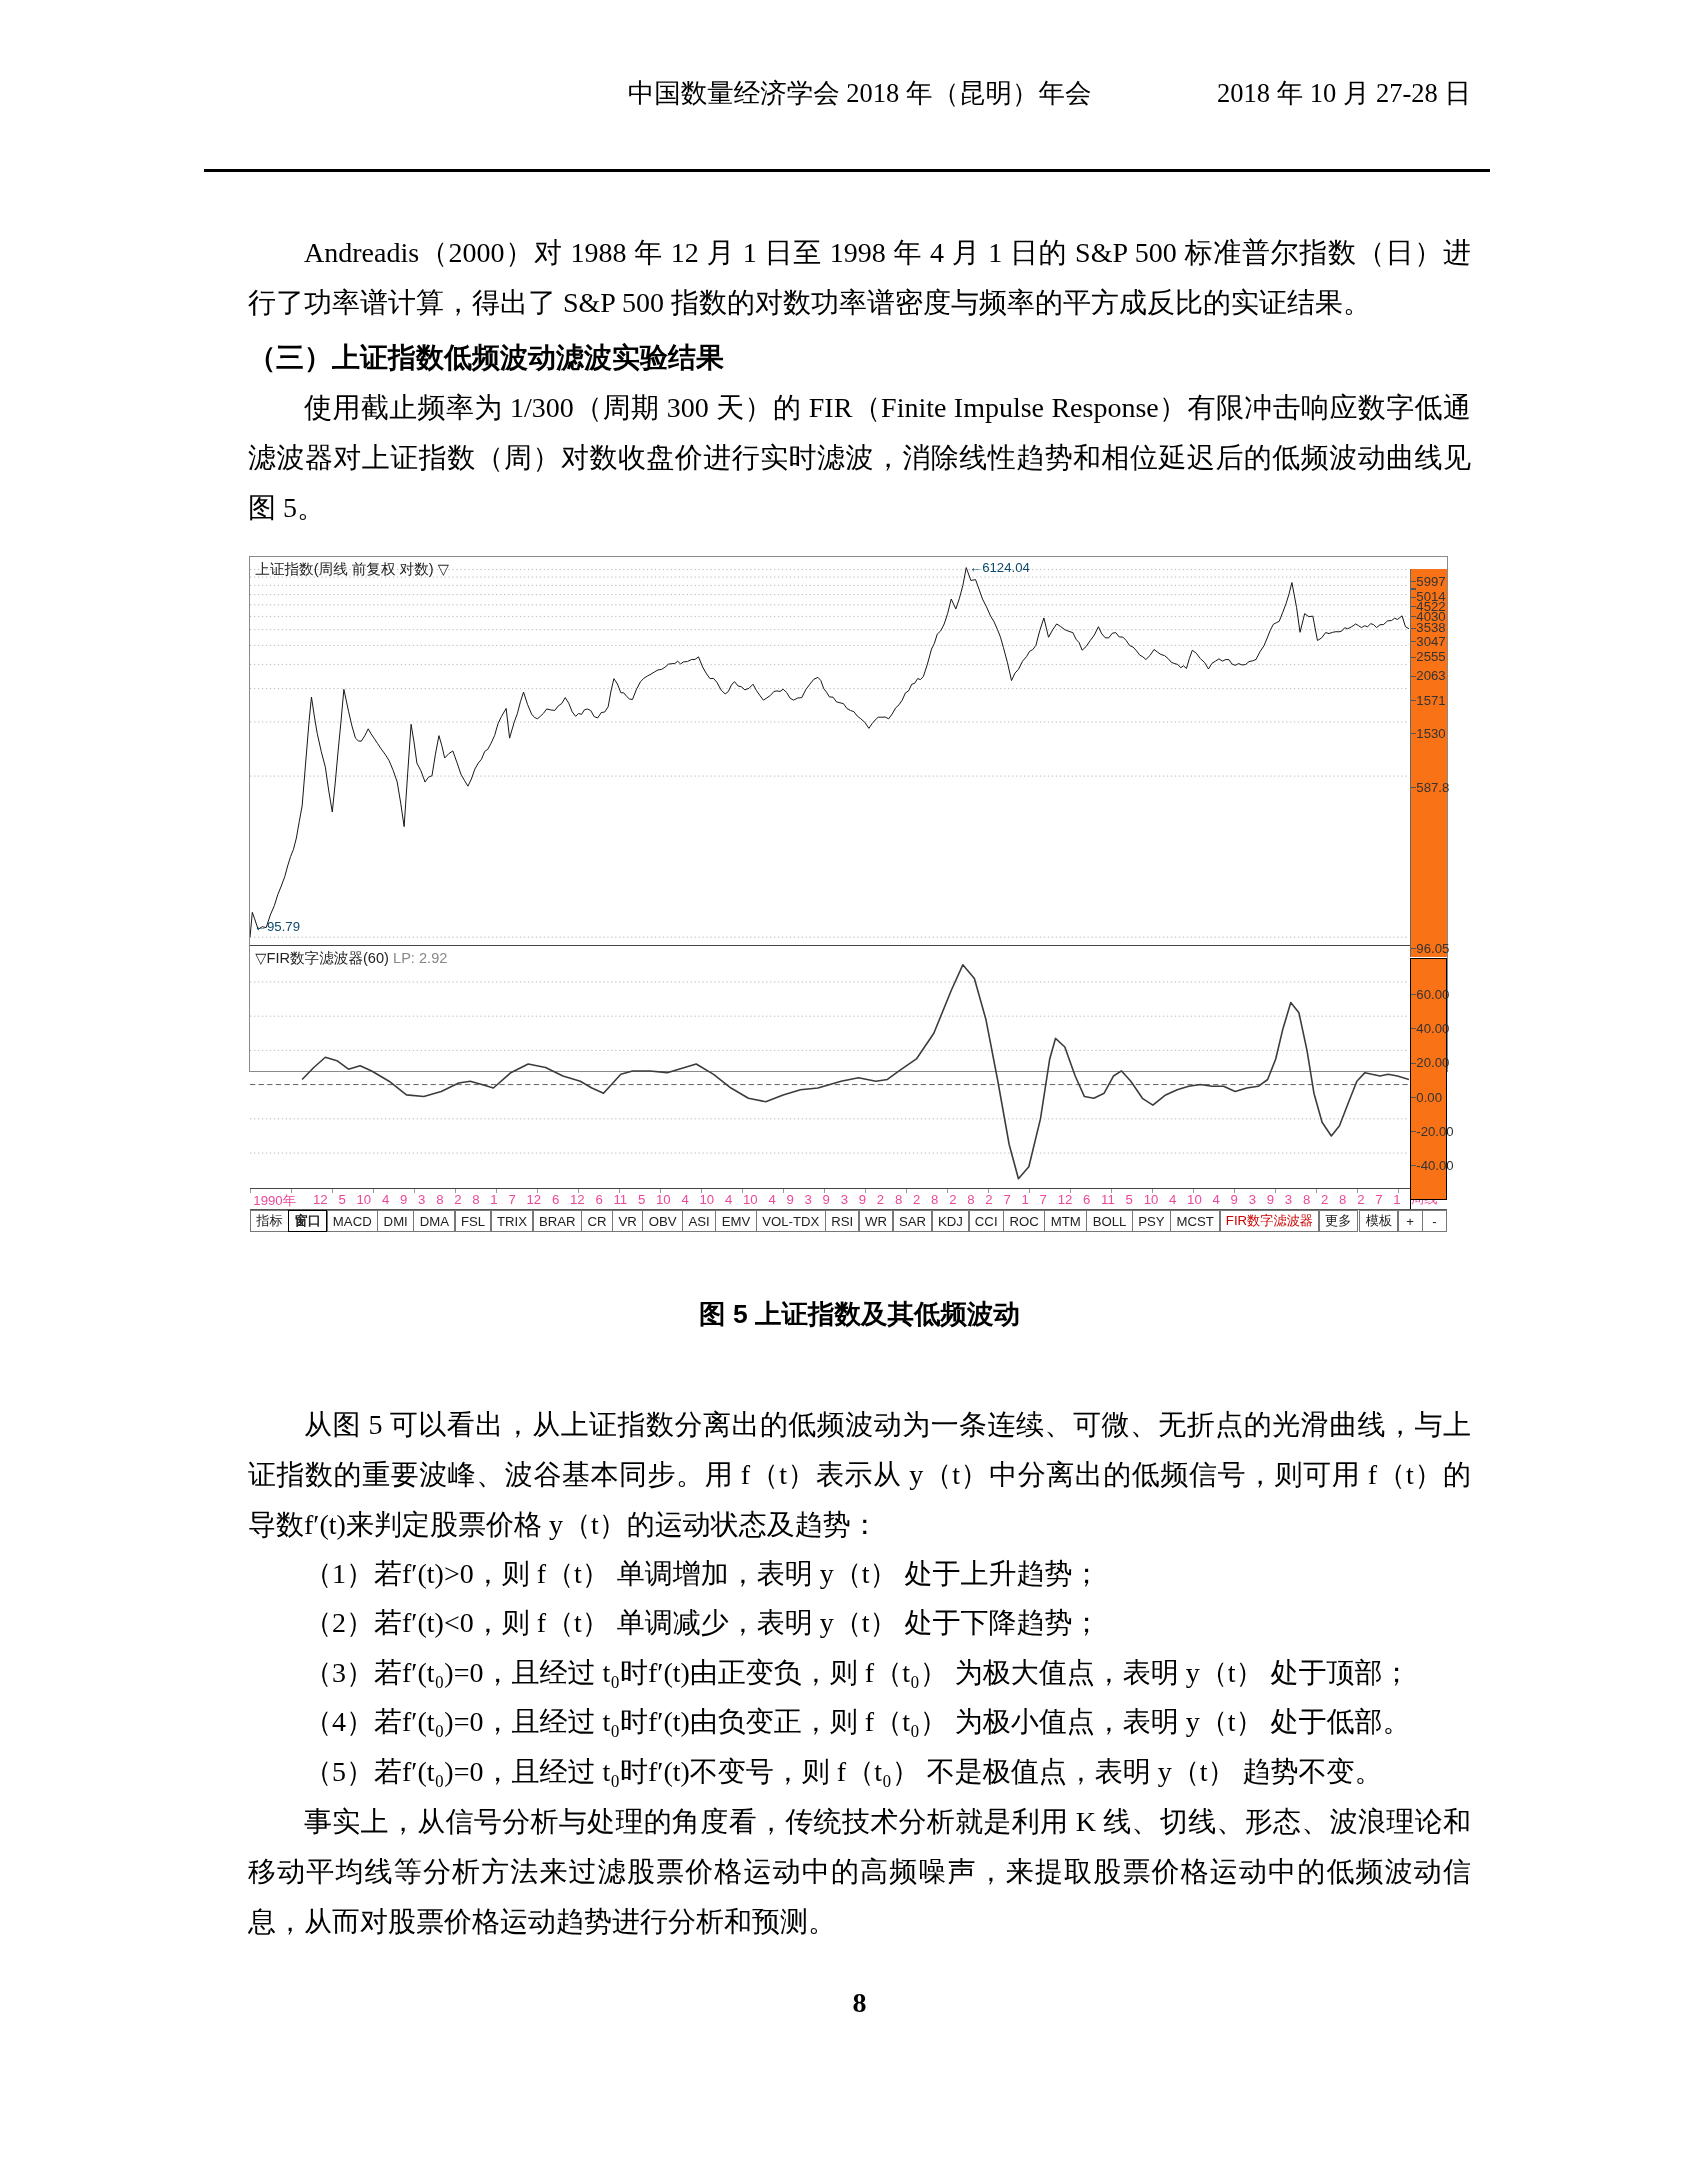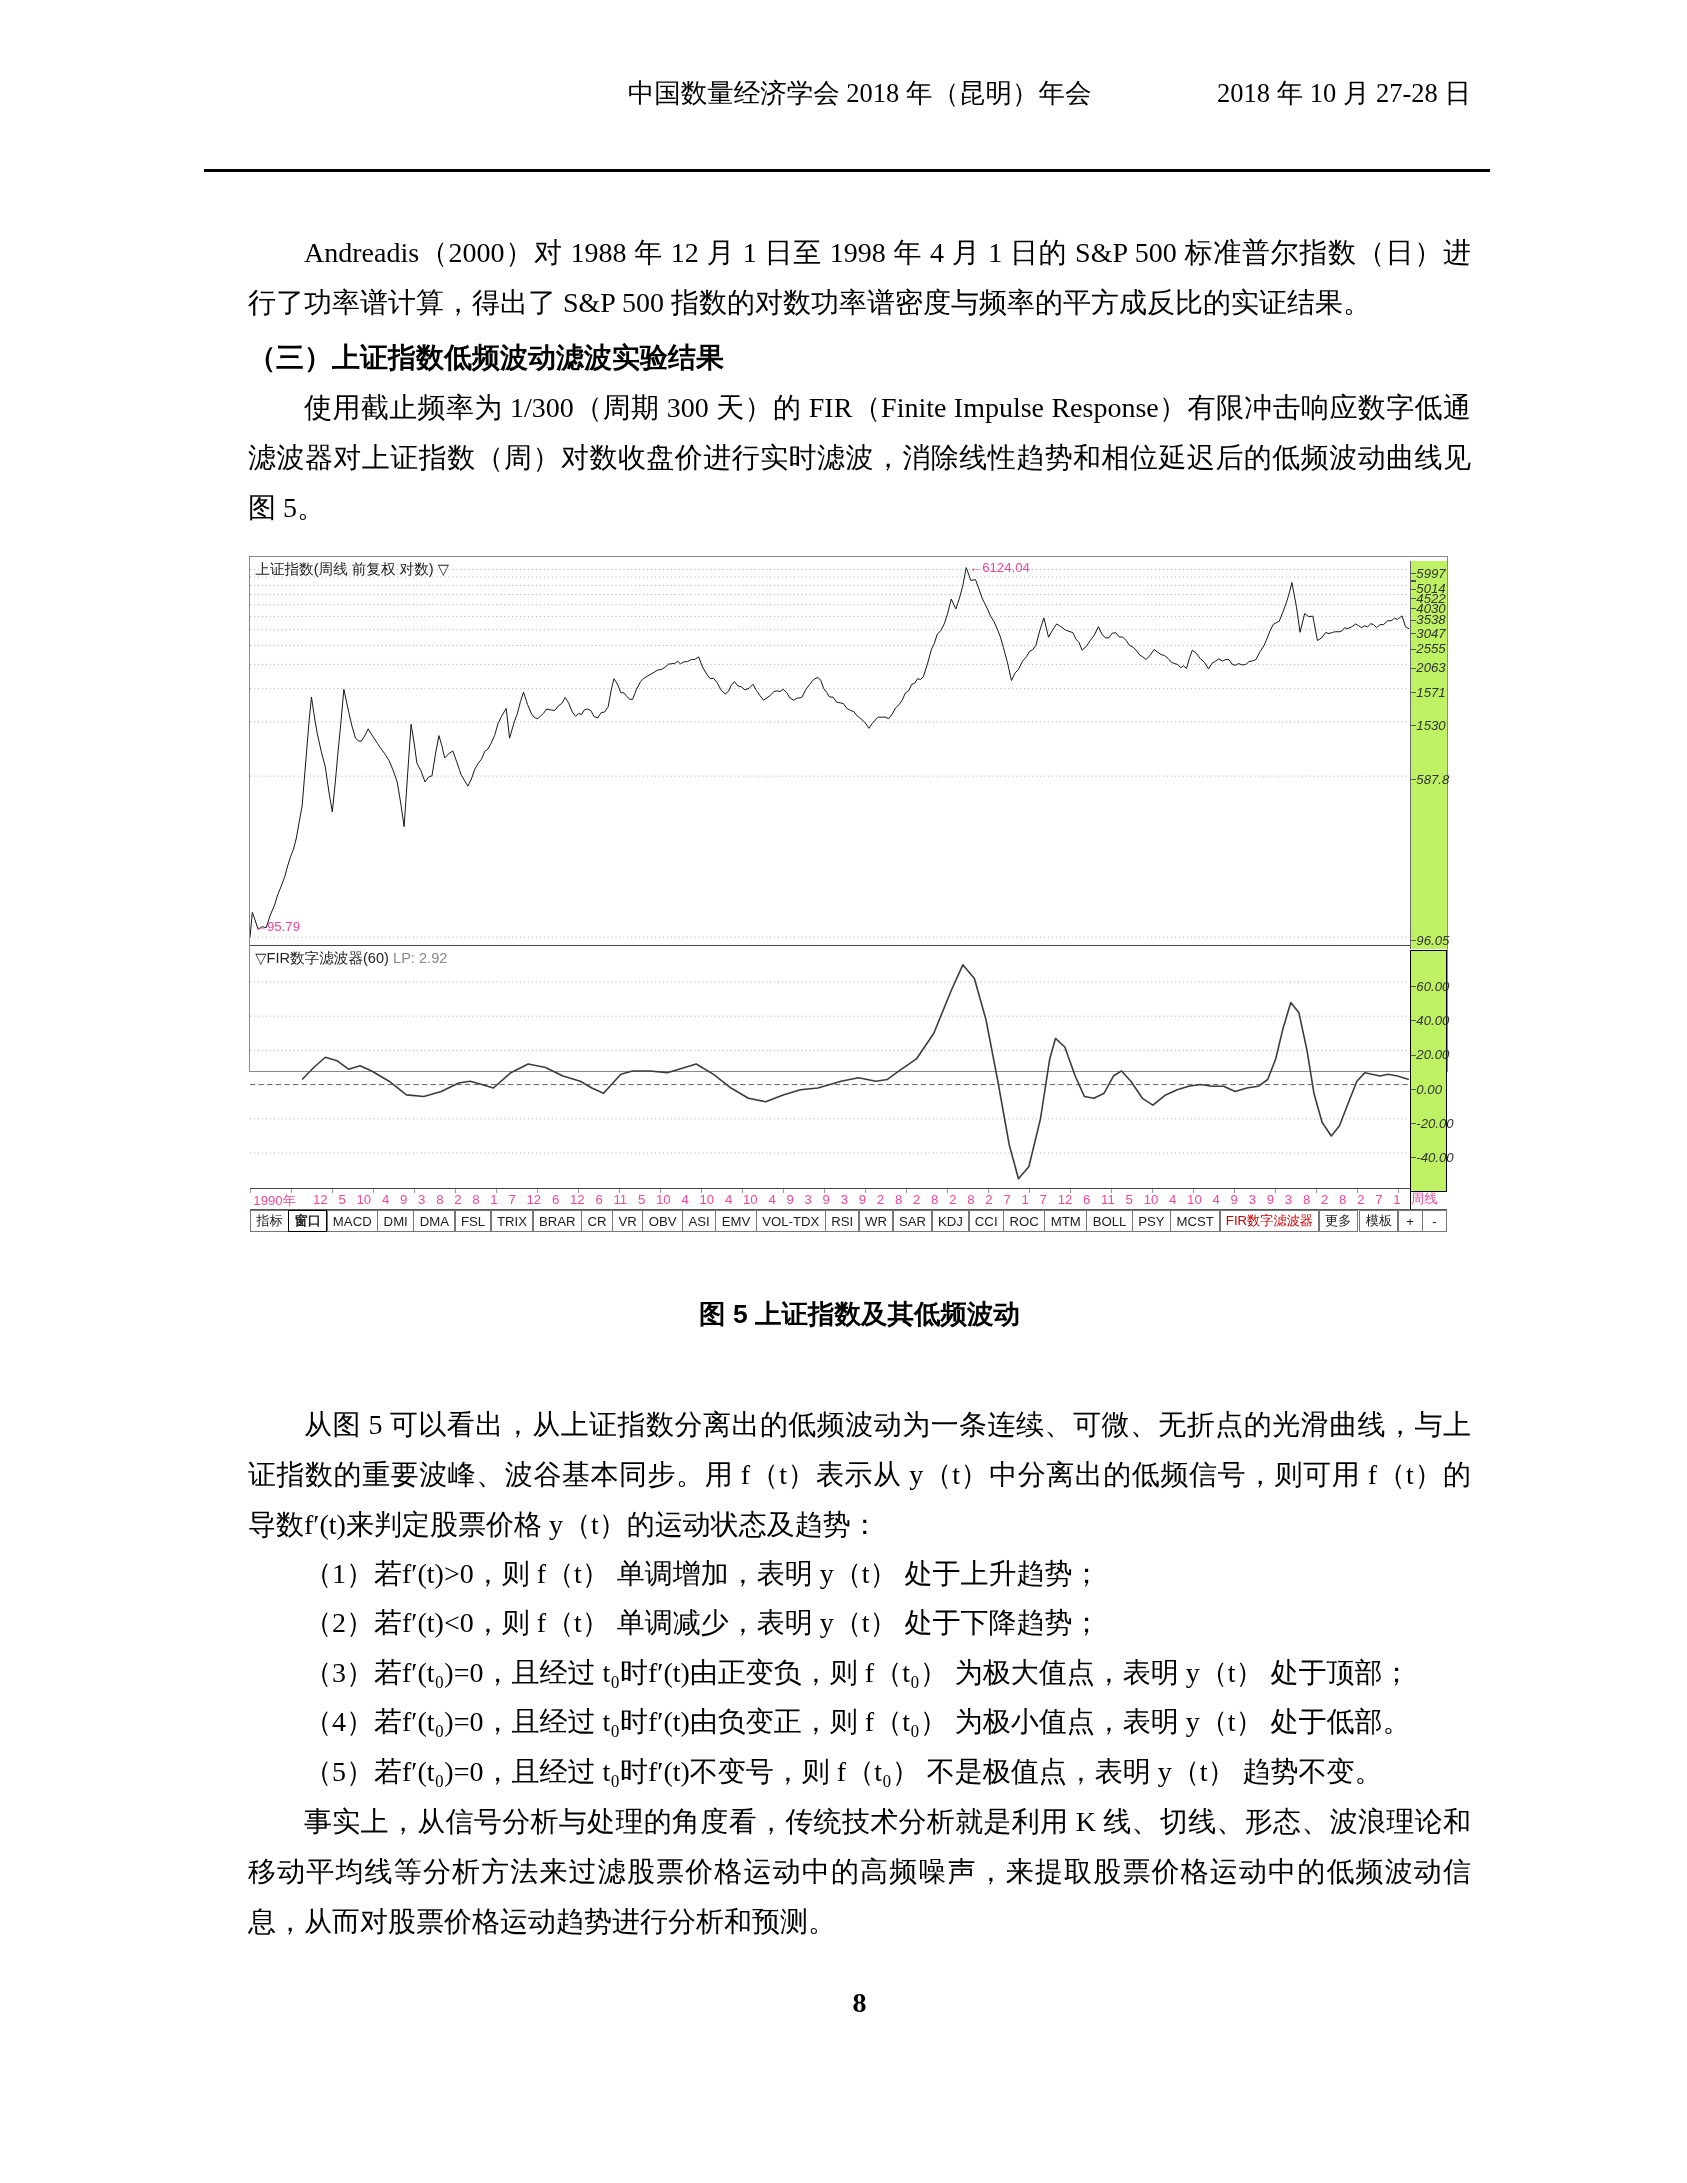--- a/index.html
+++ b/index.html
@@ -25,26 +25,26 @@
 
   
   #chart{position:absolute;left:249px;top:541px;width:1199px;height:516px;
          border:1.3px solid #8a8a8a;box-sizing:border-box;background:#fff;
          font-family:"Liberation Sans","DejaVu Sans",sans-serif;}
   #panel-price{position:relative;width:100%;height:389px;border-bottom:1.3px solid #444;box-sizing:border-box;}
   #panel-osc{position:relative;width:100%;height:243px;border-bottom:0.7px solid #444;box-sizing:border-box;}
   #price-svg,#osc-svg{position:absolute;left:0;top:0;display:block;}
   .panel-title{position:absolute;left:5.3px;top:3.3px;font-size:14.6px;color:#222;white-space:nowrap;z-index:3;}
   .panel-title .reading{color:#888;}
-  .axis-col{position:absolute;right:0;top:4px;width:37px;height:100%;box-sizing:border-box;background:#bef264;z-index:2;font-style:italic;}
+  .axis-col{position:absolute;right:0;top:12px;width:37px;height:100%;box-sizing:border-box;background:#f97316;z-index:2;}
   #price-axis{border-left:0.7px solid #666;}
   #osc-axis{border:1.3px solid #000;}
   .axis-label{position:absolute;left:5.3px;font-size:13.2px;color:#333;white-space:nowrap;}
   .axis-tick{position:absolute;left:0;width:5.3px;height:1.3px;background:#555;}
-  .annot{position:absolute;font-size:13.2px;color:#ec4899;white-space:nowrap;z-index:3;}
+  .annot{position:absolute;font-size:13.2px;color:#0c4a6e;white-space:nowrap;z-index:3;}
 
   
   #time-row{position:relative;width:100%;height:21px;border-bottom:0.7px solid #555;box-sizing:border-box;font-size:13.2px;color:#ec4899;}
   #time-row .ruler{position:absolute;left:0;top:0;right:37px;height:4px;
       background:repeating-linear-gradient(to right,#999 0 0.7px,transparent 0.7px 20.5px);}
   #year-label{position:absolute;left:3.3px;top:3.3px;white-space:nowrap;}
   #time-ticks{position:absolute;left:63px;right:46px;top:3.3px;display:flex;justify-content:space-between;}
   #time-ticks span{display:inline-block;}
   #period-cell{position:absolute;right:0;top:0;width:37px;height:100%;border-left:1.3px solid #000;
       box-sizing:border-box;text-align:left;line-height:20px;}

